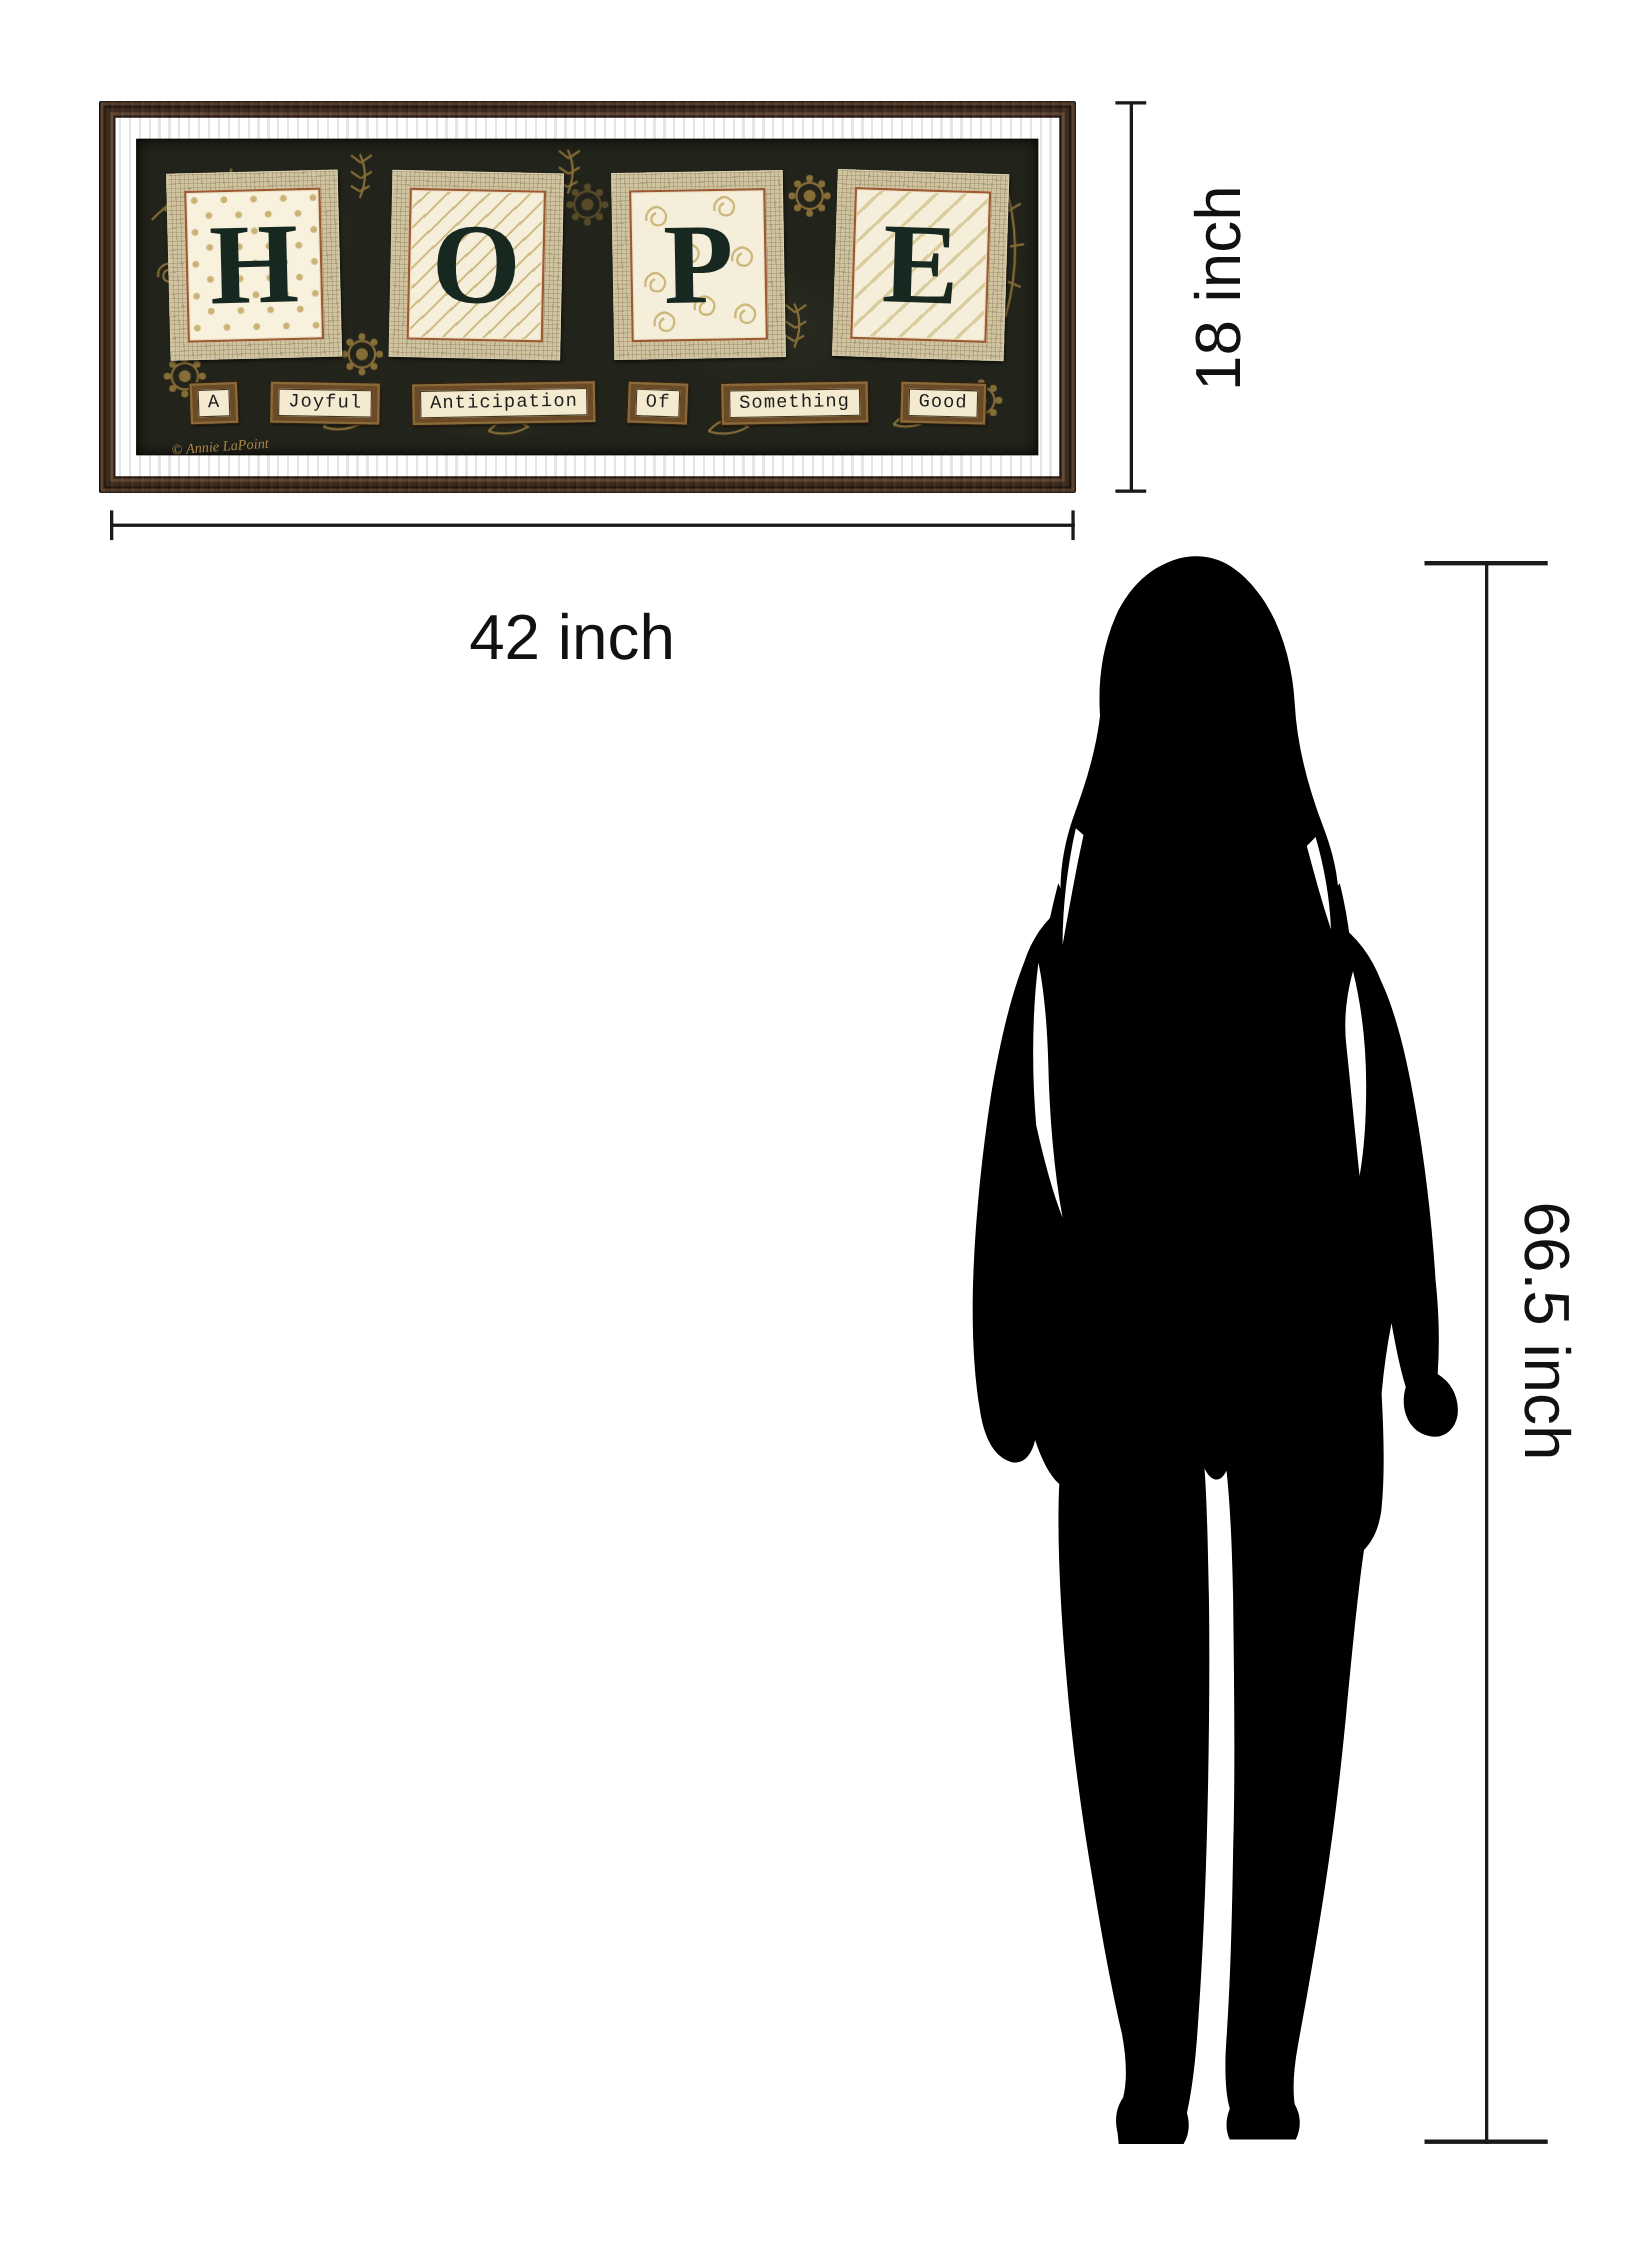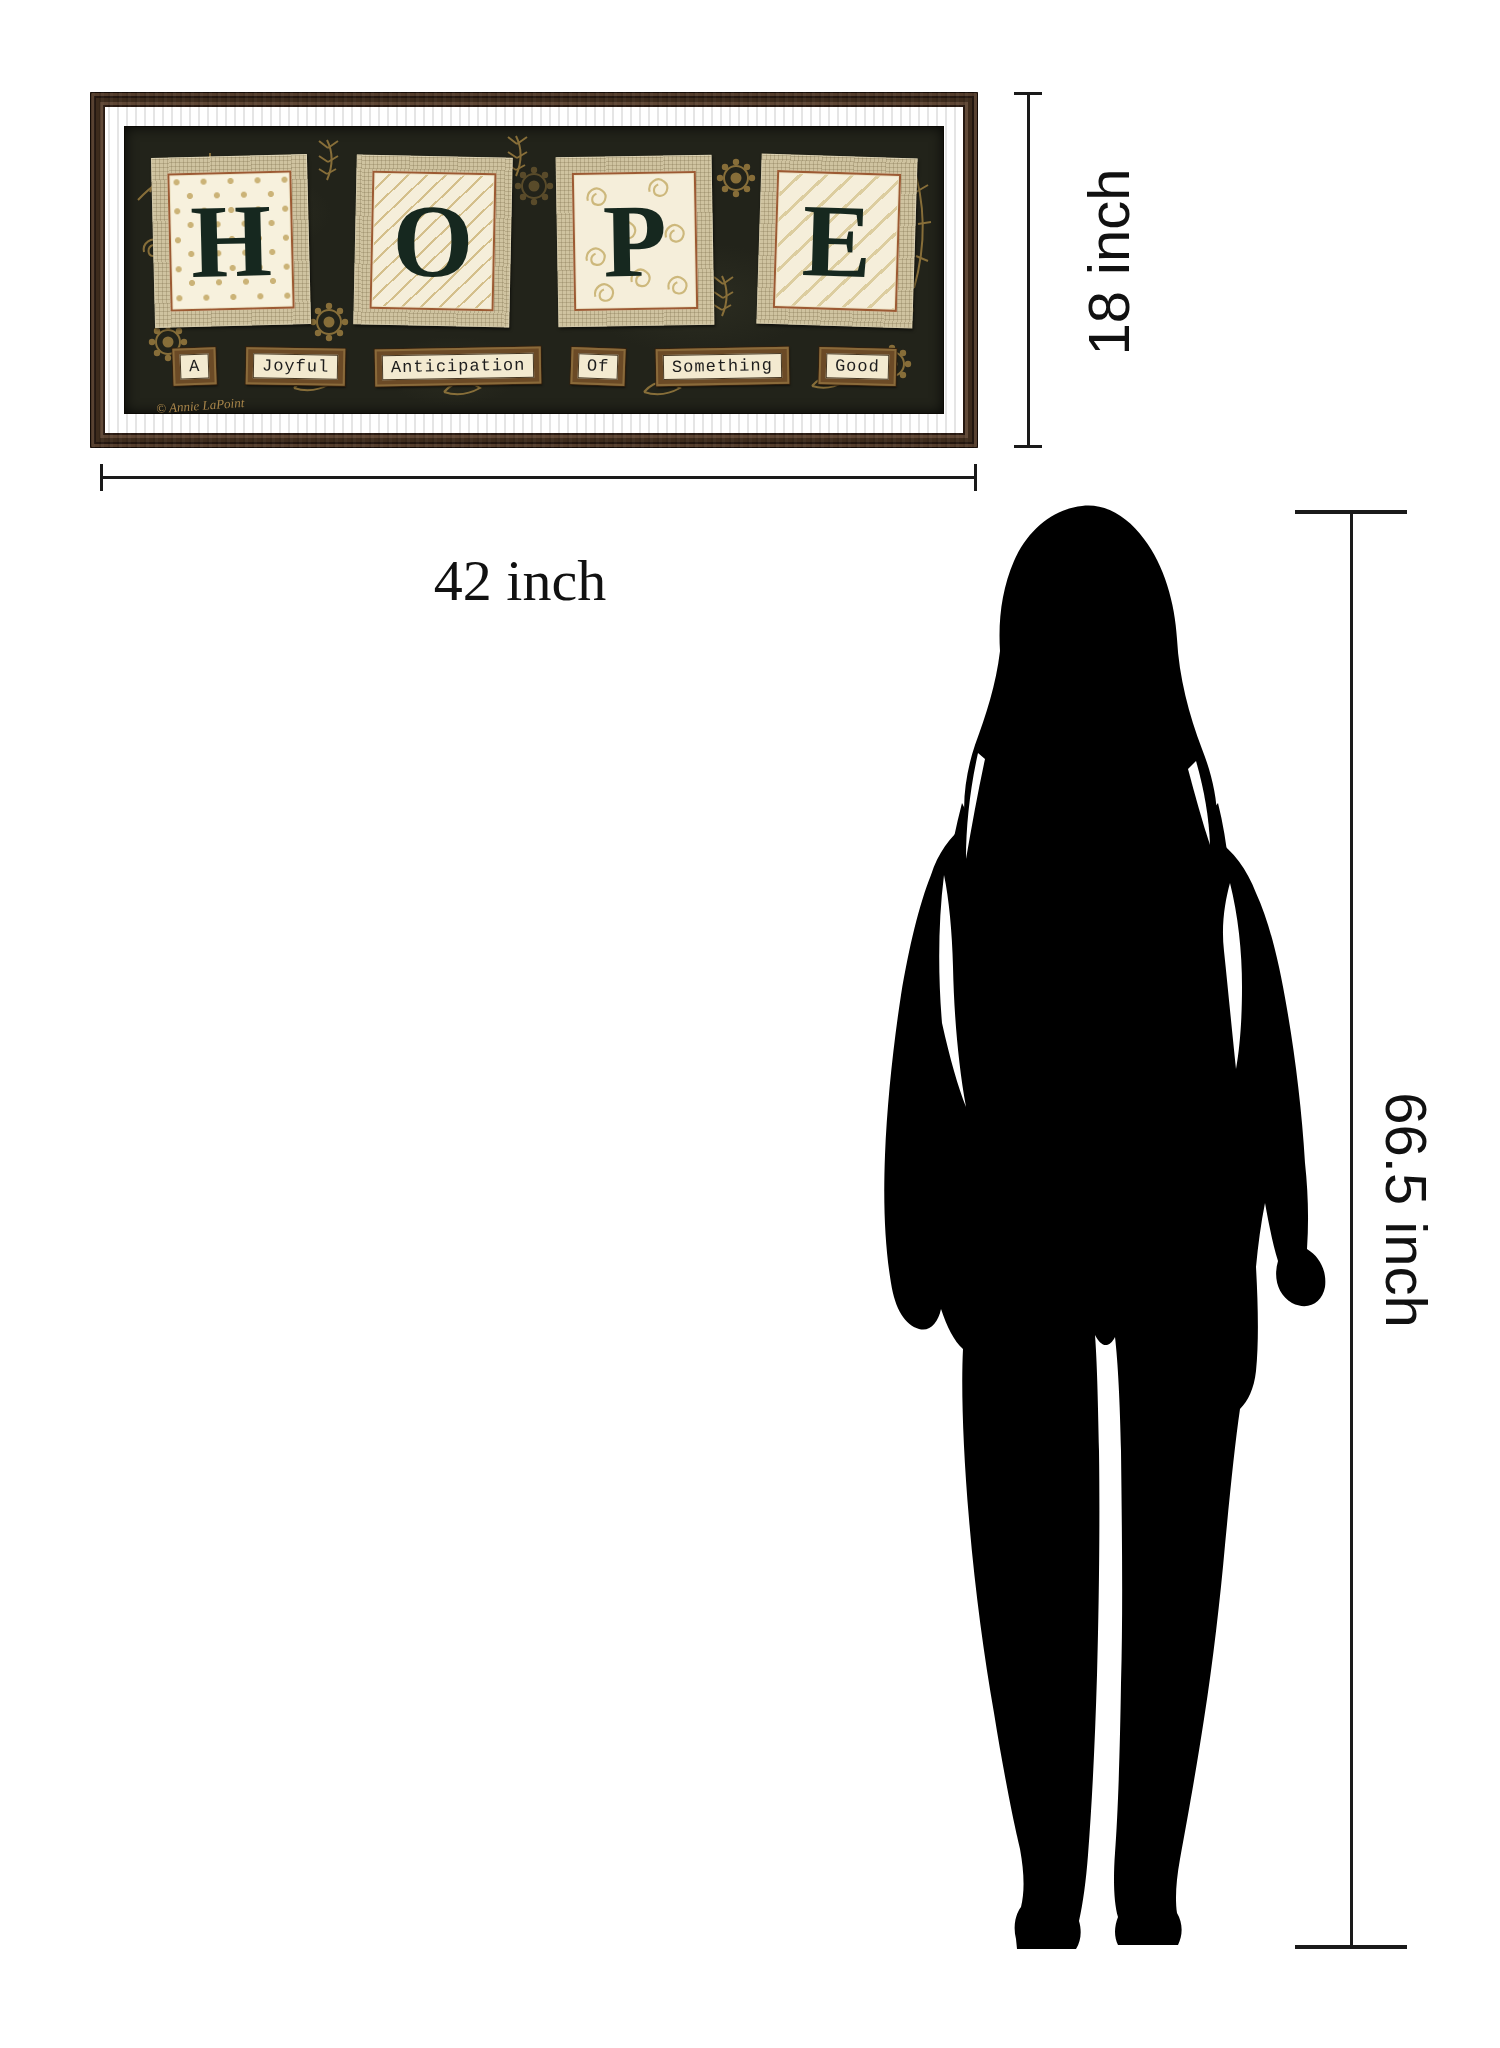--- a/index.html
+++ b/index.html
@@ -172,21 +172,21 @@
   </div>
 
   <div class="dline" style="left:1027px;top:93px;width:3px;height:354px;"></div>
   <div class="dline" style="left:1014px;top:92px;width:28px;height:3px;"></div>
   <div class="dline" style="left:1014px;top:445px;width:28px;height:3px;"></div>
   <div class="dim-label rot-ccw" style="left:1108px;top:262px;">18 inch</div>
 
   <div class="dline" style="left:100px;top:476px;width:877px;height:3px;"></div>
   <div class="dline" style="left:100px;top:464px;width:3px;height:27px;"></div>
   <div class="dline" style="left:974px;top:464px;width:3px;height:27px;"></div>
-  <div class="dim-label rot-none" style="left:520px;top:580px;font-family:Liberation Serif, serif;">42 inch</div>
+  <div class="dim-label rot-none" style="left:520px;top:580px;">42 inch</div>
 
   <svg class="silhouette" viewBox="0 0 457 1450" preserveAspectRatio="none">
     <g fill="#000000">
       <path d="M204,3
         C176,6 150,26 136,58 C124,86 120,116 122,148
         C118,182 108,212 97,242 C89,266 84,294 87,322
         C72,334 60,350 53,372 C41,402 31,444 23,492
         C15,544 9,602 7,652 C5,702 7,744 13,780
         C17,806 27,822 41,826 C52,829 60,820 63,806
         C69,824 76,838 85,846 C83,884 85,946 91,1016

